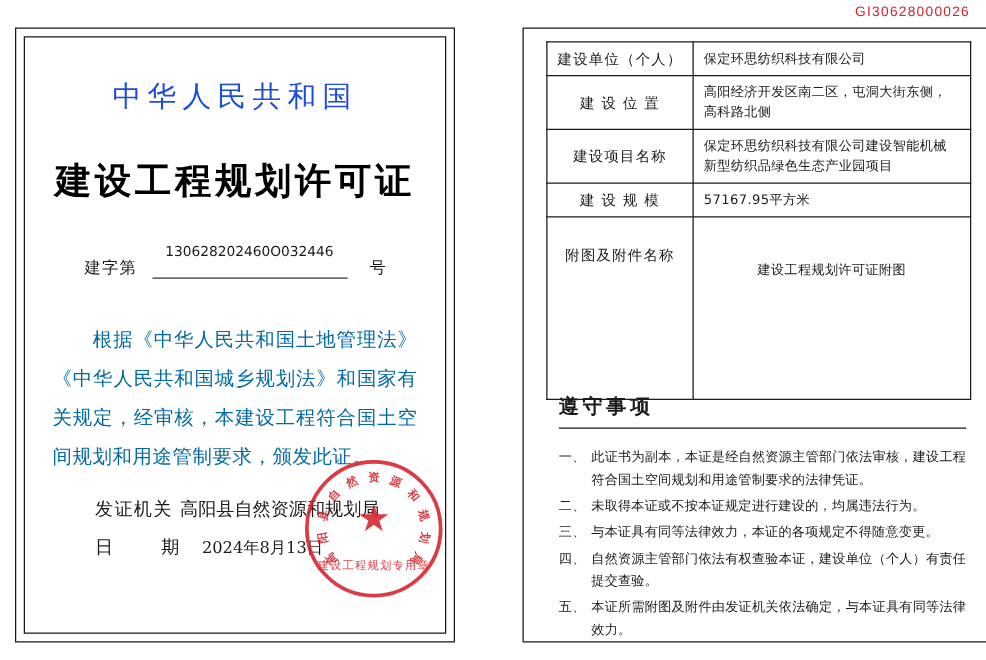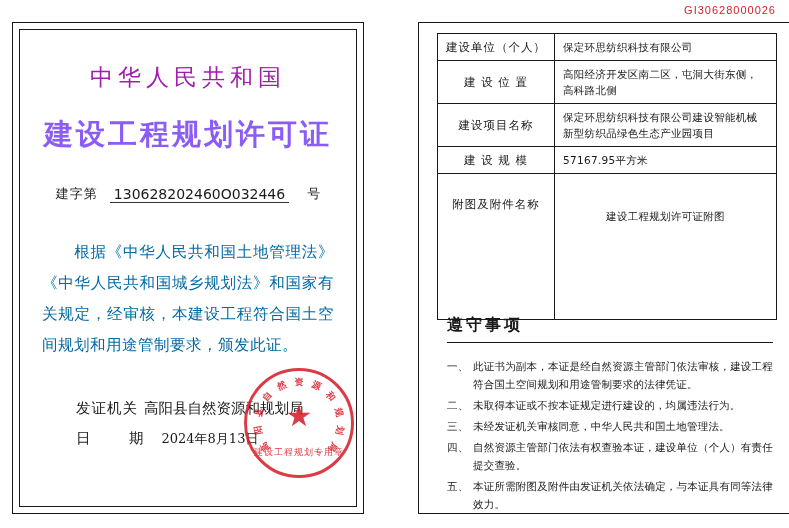--- a/index.html
+++ b/index.html
@@ -42,51 +42,51 @@
     border: 1px solid #1a1a1a;
     box-sizing: border-box;
     padding: 18px 22px;
   }
   .cert-country {
     text-align: center;
     font-family: "DejaVu Serif", "Liberation Serif", serif;
     font-size: 23px;
     letter-spacing: 5px;
     margin-top: 14px;
-    color: #a21caf;
+    color: #1d4ed8;
   }
   .cert-title {
     text-align: center;
     font-family: "DejaVu Serif", "Liberation Serif", serif;
     font-size: 29px;
     font-weight: bold;
     letter-spacing: 3px;
-    margin-top: 22px;
-    color: #8b5cf6;
+    margin-top: 32px;
+    color: #000000;
   }
   .cert-number-row {
     margin-top: 30px;
     display: flex;
     align-items: flex-end;
     justify-content: center;
     font-size: 13px;
     font-family: "DejaVu Serif", "Liberation Serif", serif;
     gap: 12px;
   }
   .cert-number-row .label {
     letter-spacing: 1px;
     white-space: nowrap;
   }
   .cert-number-row .value {
     border-bottom: 1px solid #333;
     min-width: 148px;
     text-align: center;
-    font-size: 14px;
+    font-size: 11px;
     font-family: "DejaVu Sans", "Liberation Sans", sans-serif;
-    padding: 0 4px 1px 4px;
+    padding: 0 4px 13px 4px;
     line-height: 14px;
   }
   .cert-number-row .suffix {
     margin-left: 6px;
     white-space: nowrap;
   }
   .cert-body {
     margin-top: 34px;
     font-family: "DejaVu Serif", "Liberation Serif", serif;
     font-size: 15.5px;
@@ -345,21 +345,21 @@
         <div class="rule-item">
           <span class="num">一、</span>
           <span class="txt">此证书为副本，本证是经自然资源主管部门依法审核，建设工程符合国土空间规划和用途管制要求的法律凭证。</span>
         </div>
         <div class="rule-item">
           <span class="num">二、</span>
           <span class="txt">未取得本证或不按本证规定进行建设的，均属违法行为。</span>
         </div>
         <div class="rule-item">
           <span class="num">三、</span>
-          <span class="txt">未经发证机关审核同意，中华人民共和国土地管理法。</span>
+          <span class="txt">与本证具有同等法律效力，本证的各项规定不得随意变更。</span>
         </div>
         <div class="rule-item">
           <span class="num">四、</span>
           <span class="txt">自然资源主管部门依法有权查验本证，建设单位（个人）有责任提交查验。</span>
         </div>
         <div class="rule-item">
           <span class="num">五、</span>
           <span class="txt">本证所需附图及附件由发证机关依法确定，与本证具有同等法律效力。</span>
         </div>
       </div>

